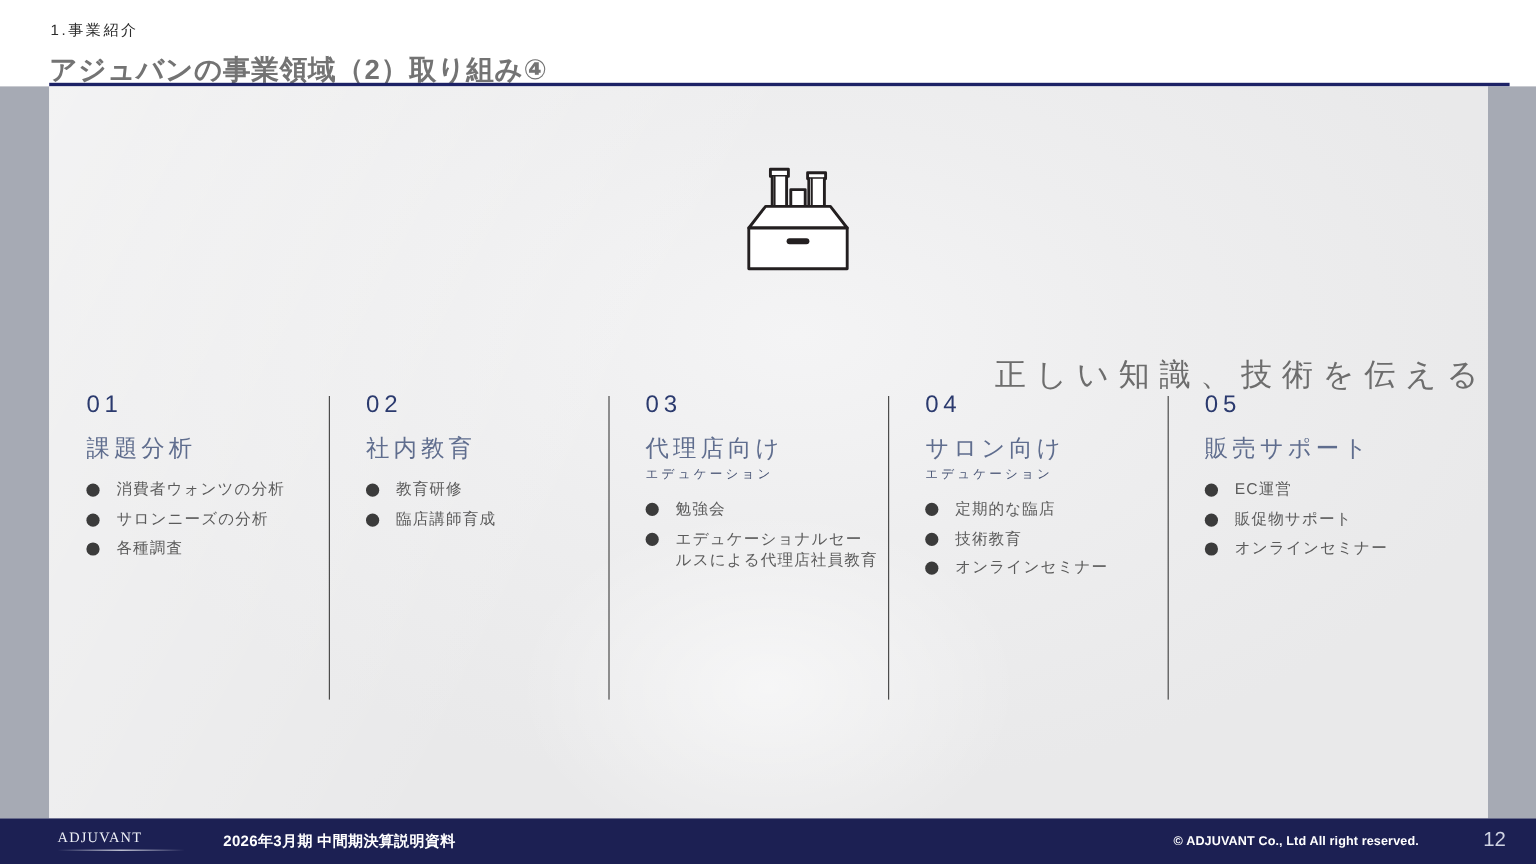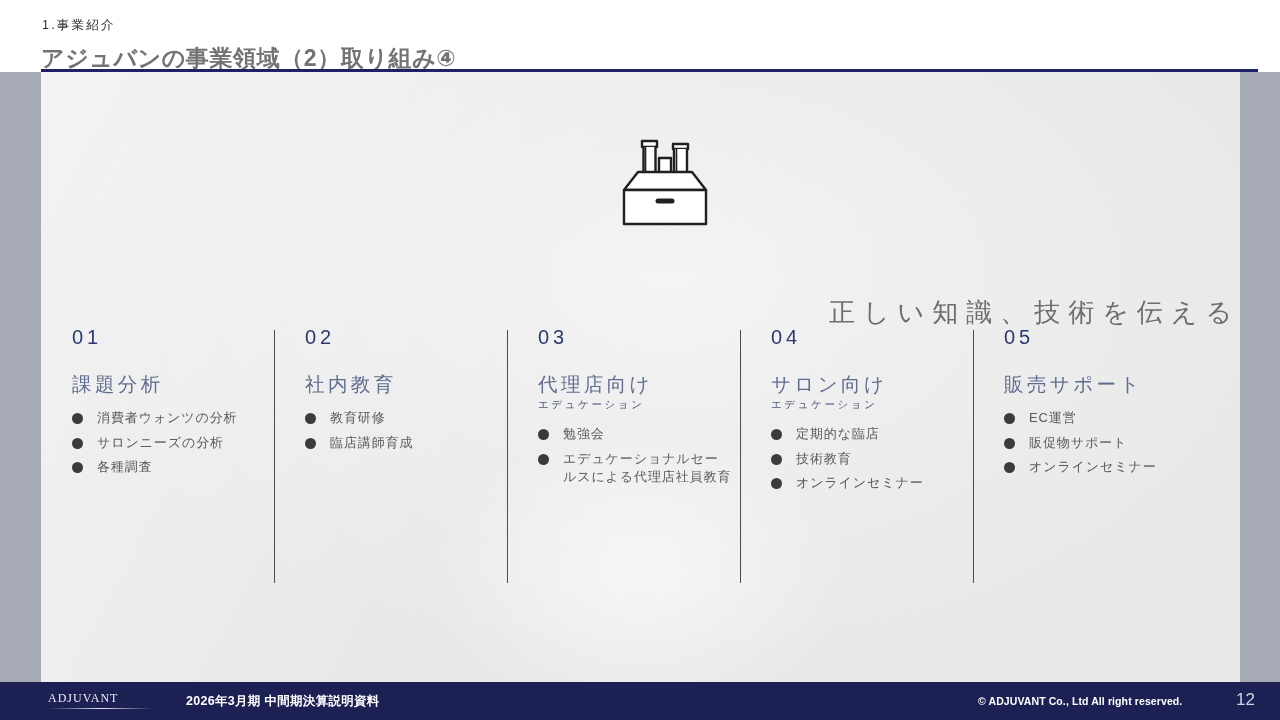--- a/index.html
+++ b/index.html
@@ -123,21 +123,21 @@
     position: absolute;
     left: 0; top: 3px;
     width: 1px; height: 253px;
     background: #4c4c4c;
   }
   .col-num {
     font-size: 20px;
     color: #2b3a6e;
     letter-spacing: 4px;
     line-height: 1;
-    margin-bottom: 26px;
+    margin-bottom: 16px;
   }
   .col-title {
     font-size: 19.5px;
     color: #5f6d8e;
     letter-spacing: 3.4px;
     line-height: 1.15;
     white-space: nowrap;
   }
   .col-sub {
     font-size: 10.5px;

